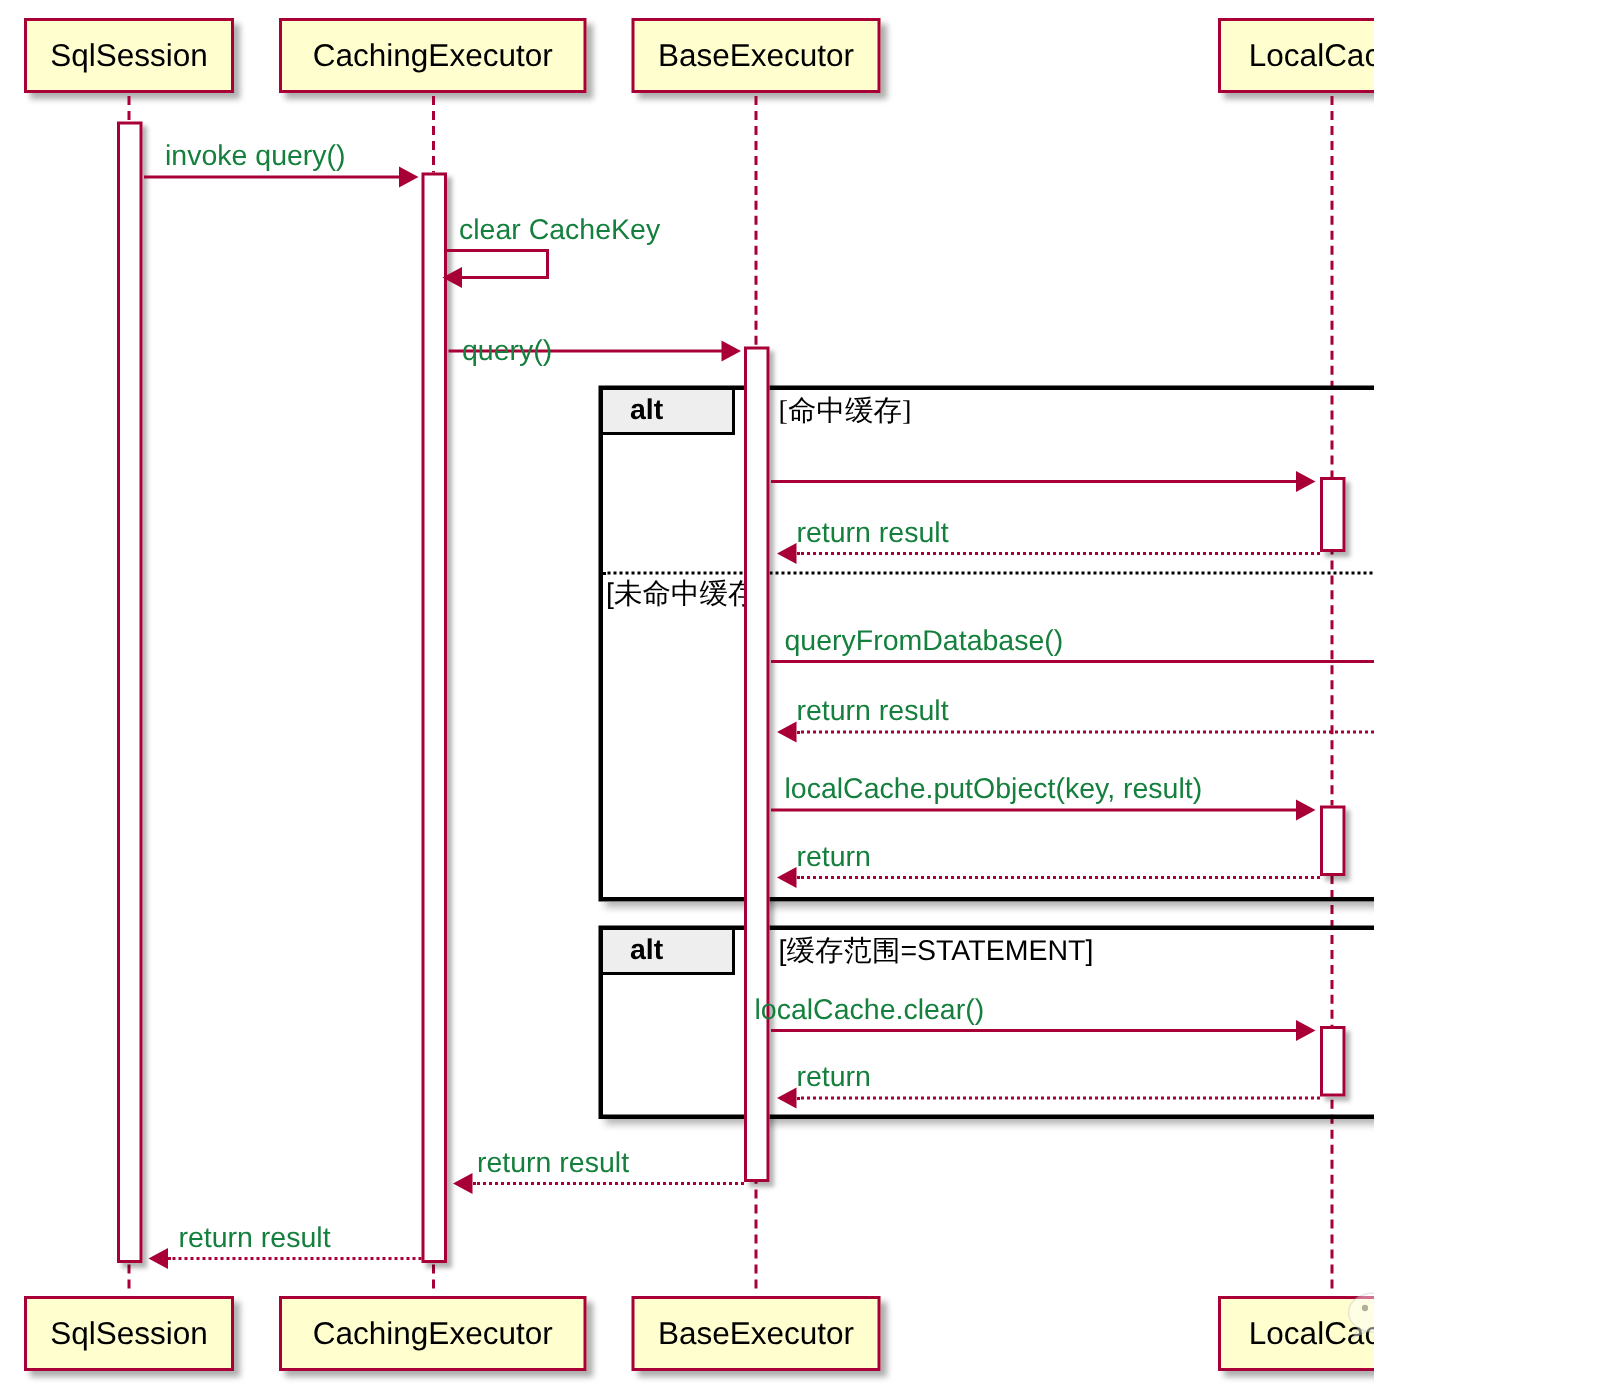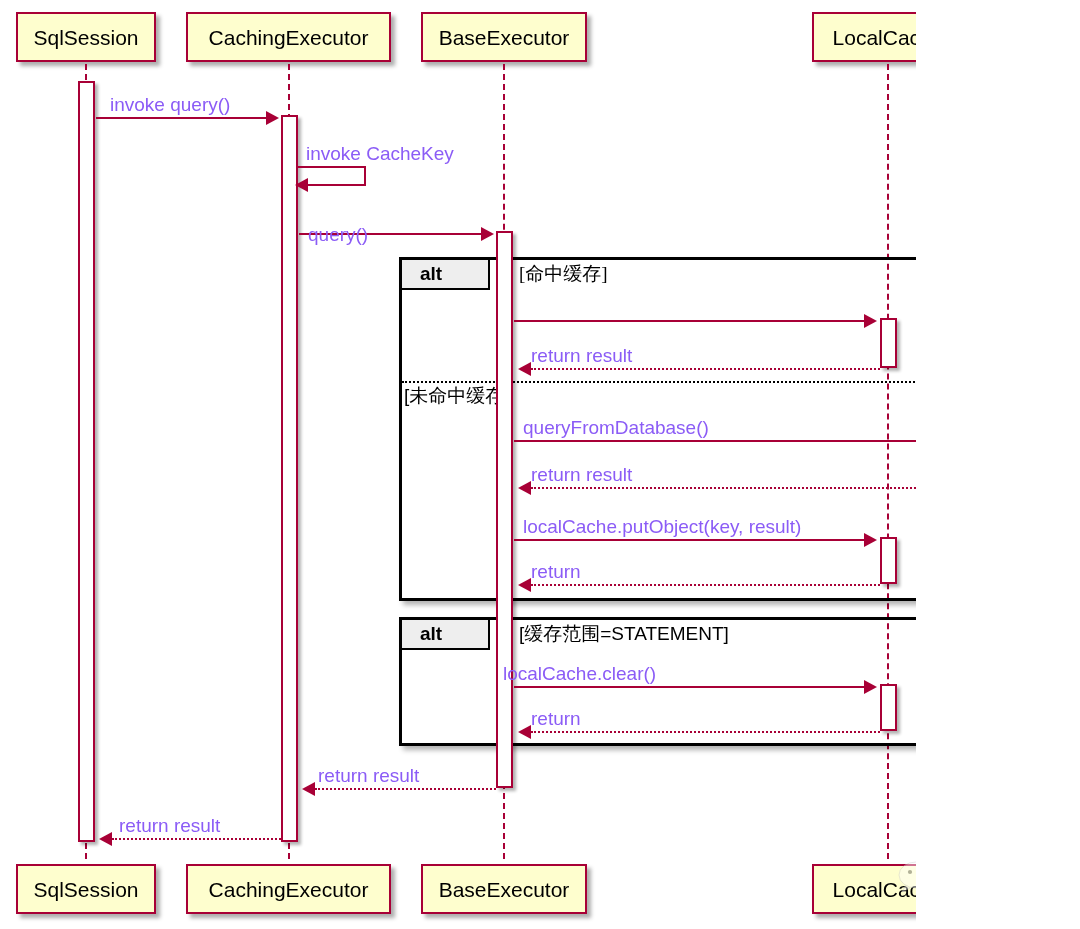--- a/index.html
+++ b/index.html
@@ -116,21 +116,21 @@
     border-bottom: 7px solid transparent;
     border-left: 13px solid #A80036;
   }
   .arrow-left {
     border-top: 7px solid transparent;
     border-bottom: 7px solid transparent;
     border-right: 13px solid #A80036;
   }
   .msg-label {
     position: absolute;
-    color: #8b5cf6;
+    color: #15803d;
     font-size: 19px;
     white-space: nowrap;
     z-index: 6;
   }
 
   
   .self-msg {
     position: absolute;
     box-sizing: border-box;
     border: 2px solid #A80036;
@@ -225,21 +225,21 @@
   <div class="activation" style="left:880px; top:537px; width:17px; height:47px;"></div>
   <div class="activation" style="left:880px; top:684px; width:17px; height:47px;"></div>
 
   <div class="msg-label" style="left:110px; top:94px;">
     <span>invoke query()</span>
   </div>
   <div class="msg-line" style="left:96px; top:117px; width:172px;"></div>
   <div class="arrow-right" style="left:266px; top:111px;"></div>
 
   <div class="msg-label" style="left:306px; top:143px;">
-    <span>invoke CacheKey</span>
+    <span>clear CacheKey</span>
   </div>
   <div class="self-msg" style="left:298px; top:166px; width:68px; height:20px;"></div>
   <div class="arrow-left" style="left:295px; top:178px;"></div>
 
   <div class="msg-label" style="left:308px; top:224px;">
     <span>query()</span>
   </div>
   <div class="msg-line" style="left:299px; top:233px; width:184px;"></div>
   <div class="arrow-right" style="left:481px; top:227px;"></div>
 

